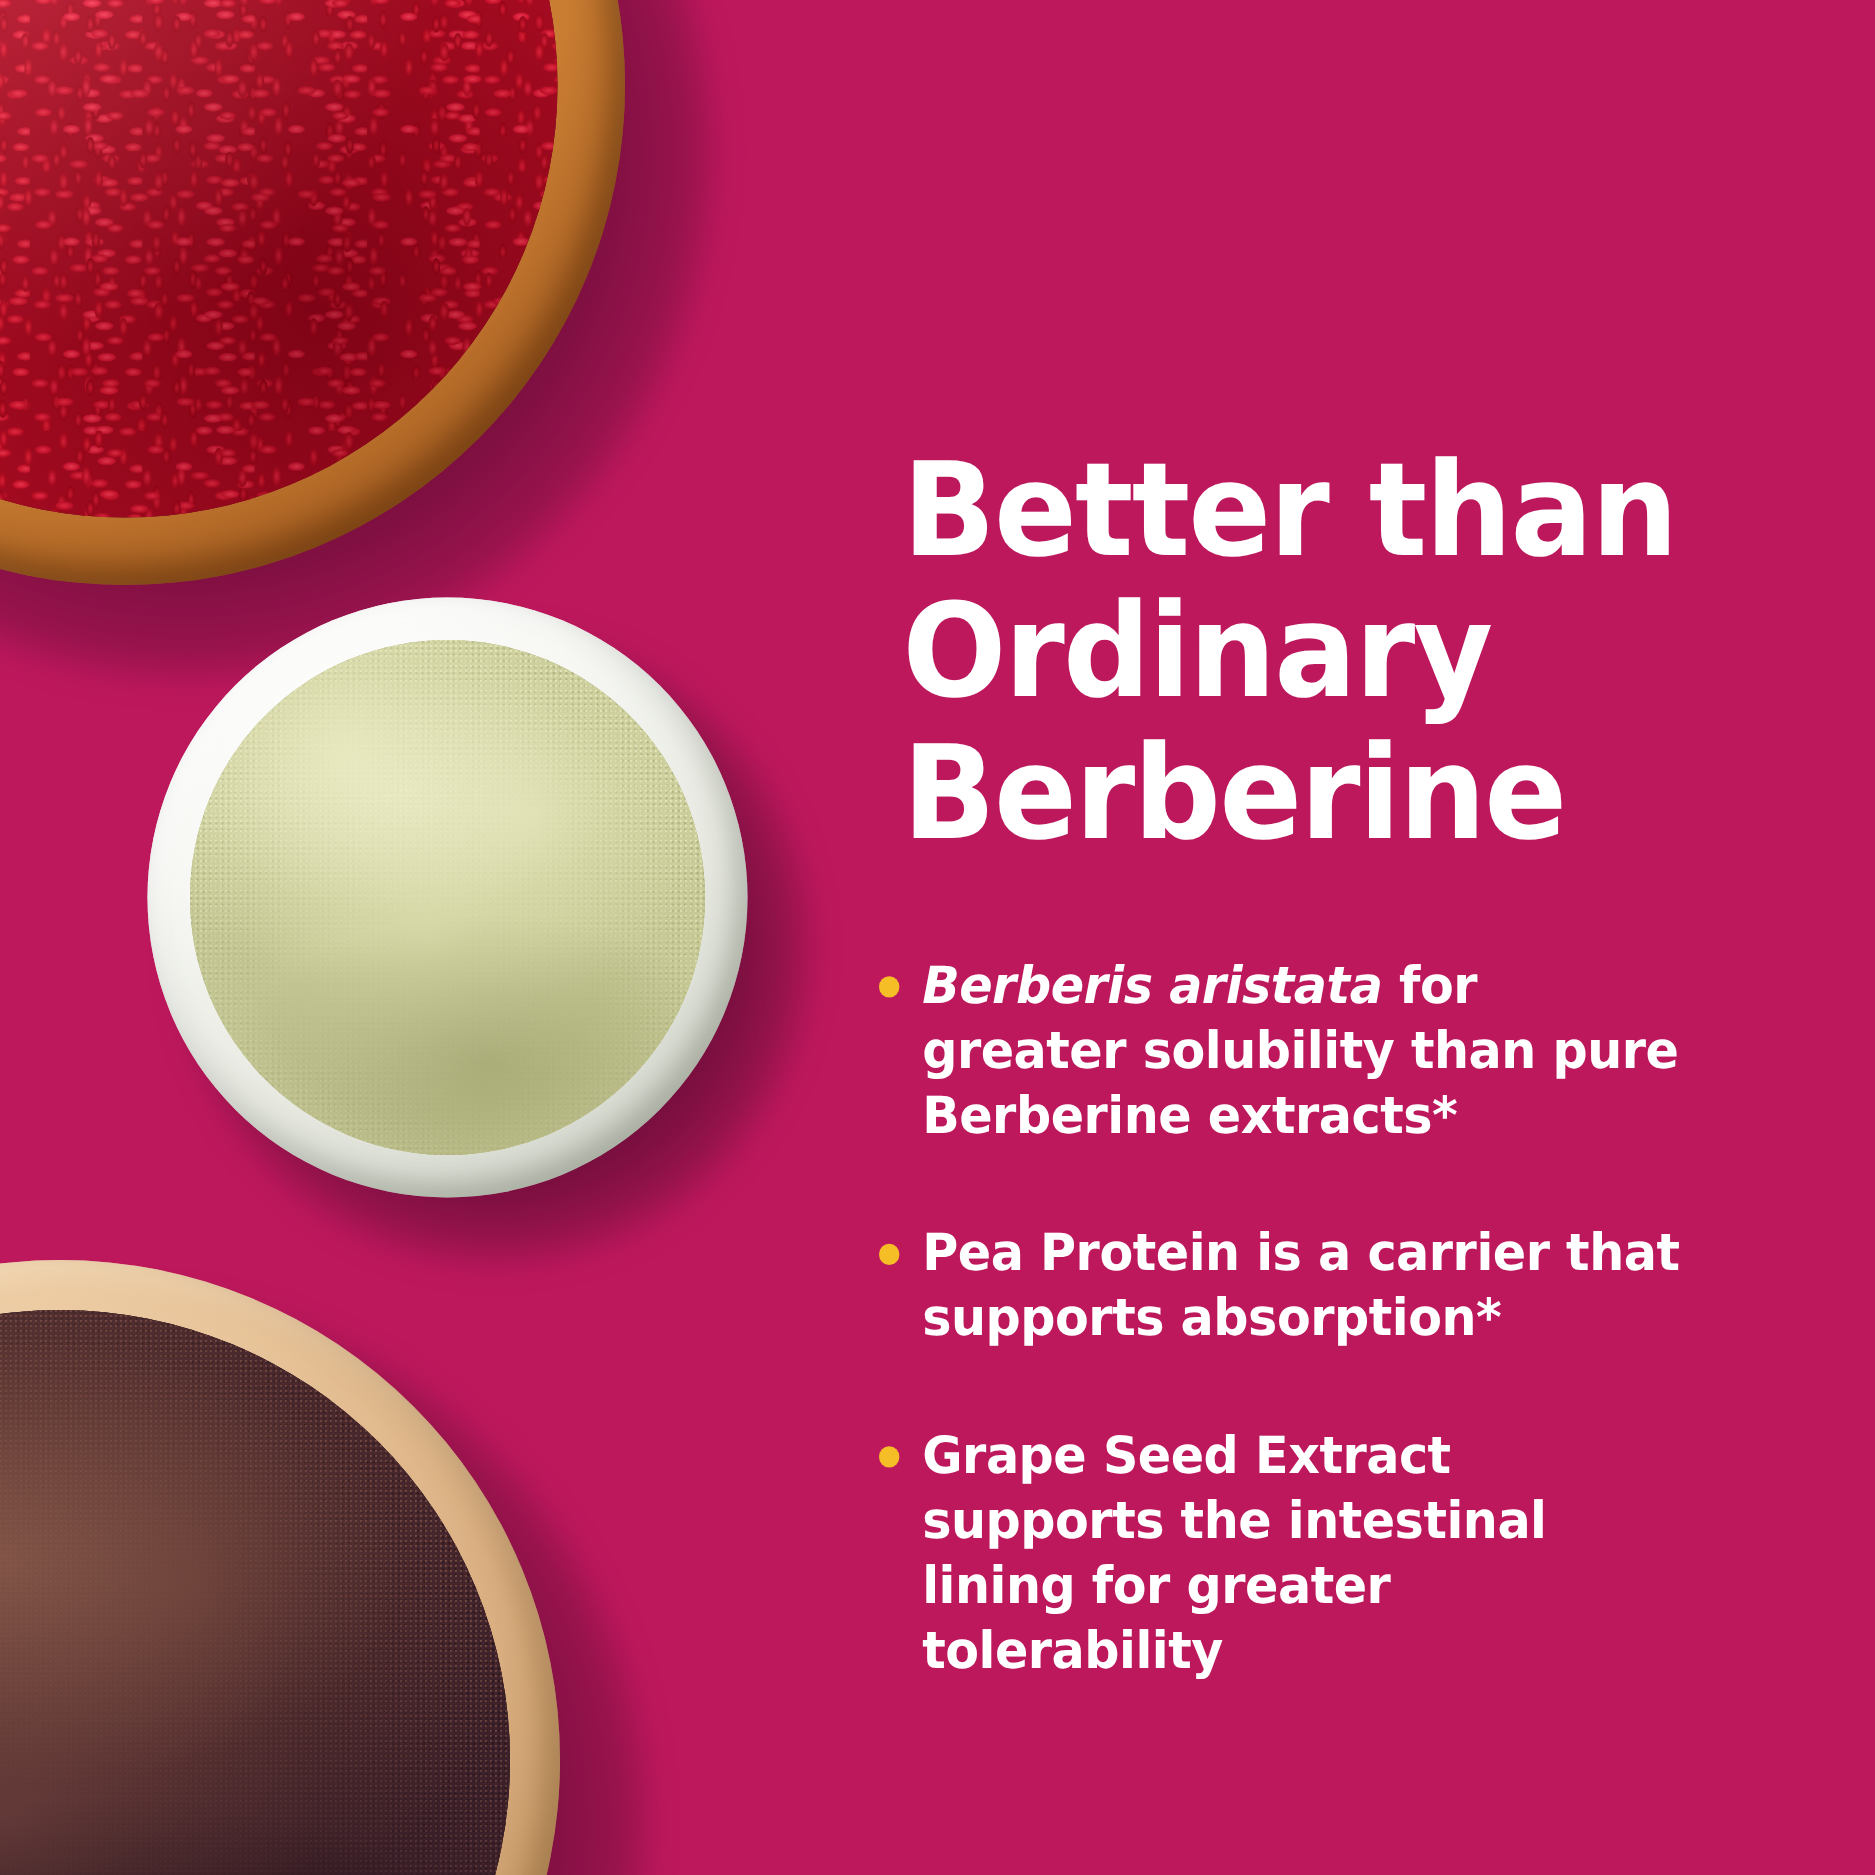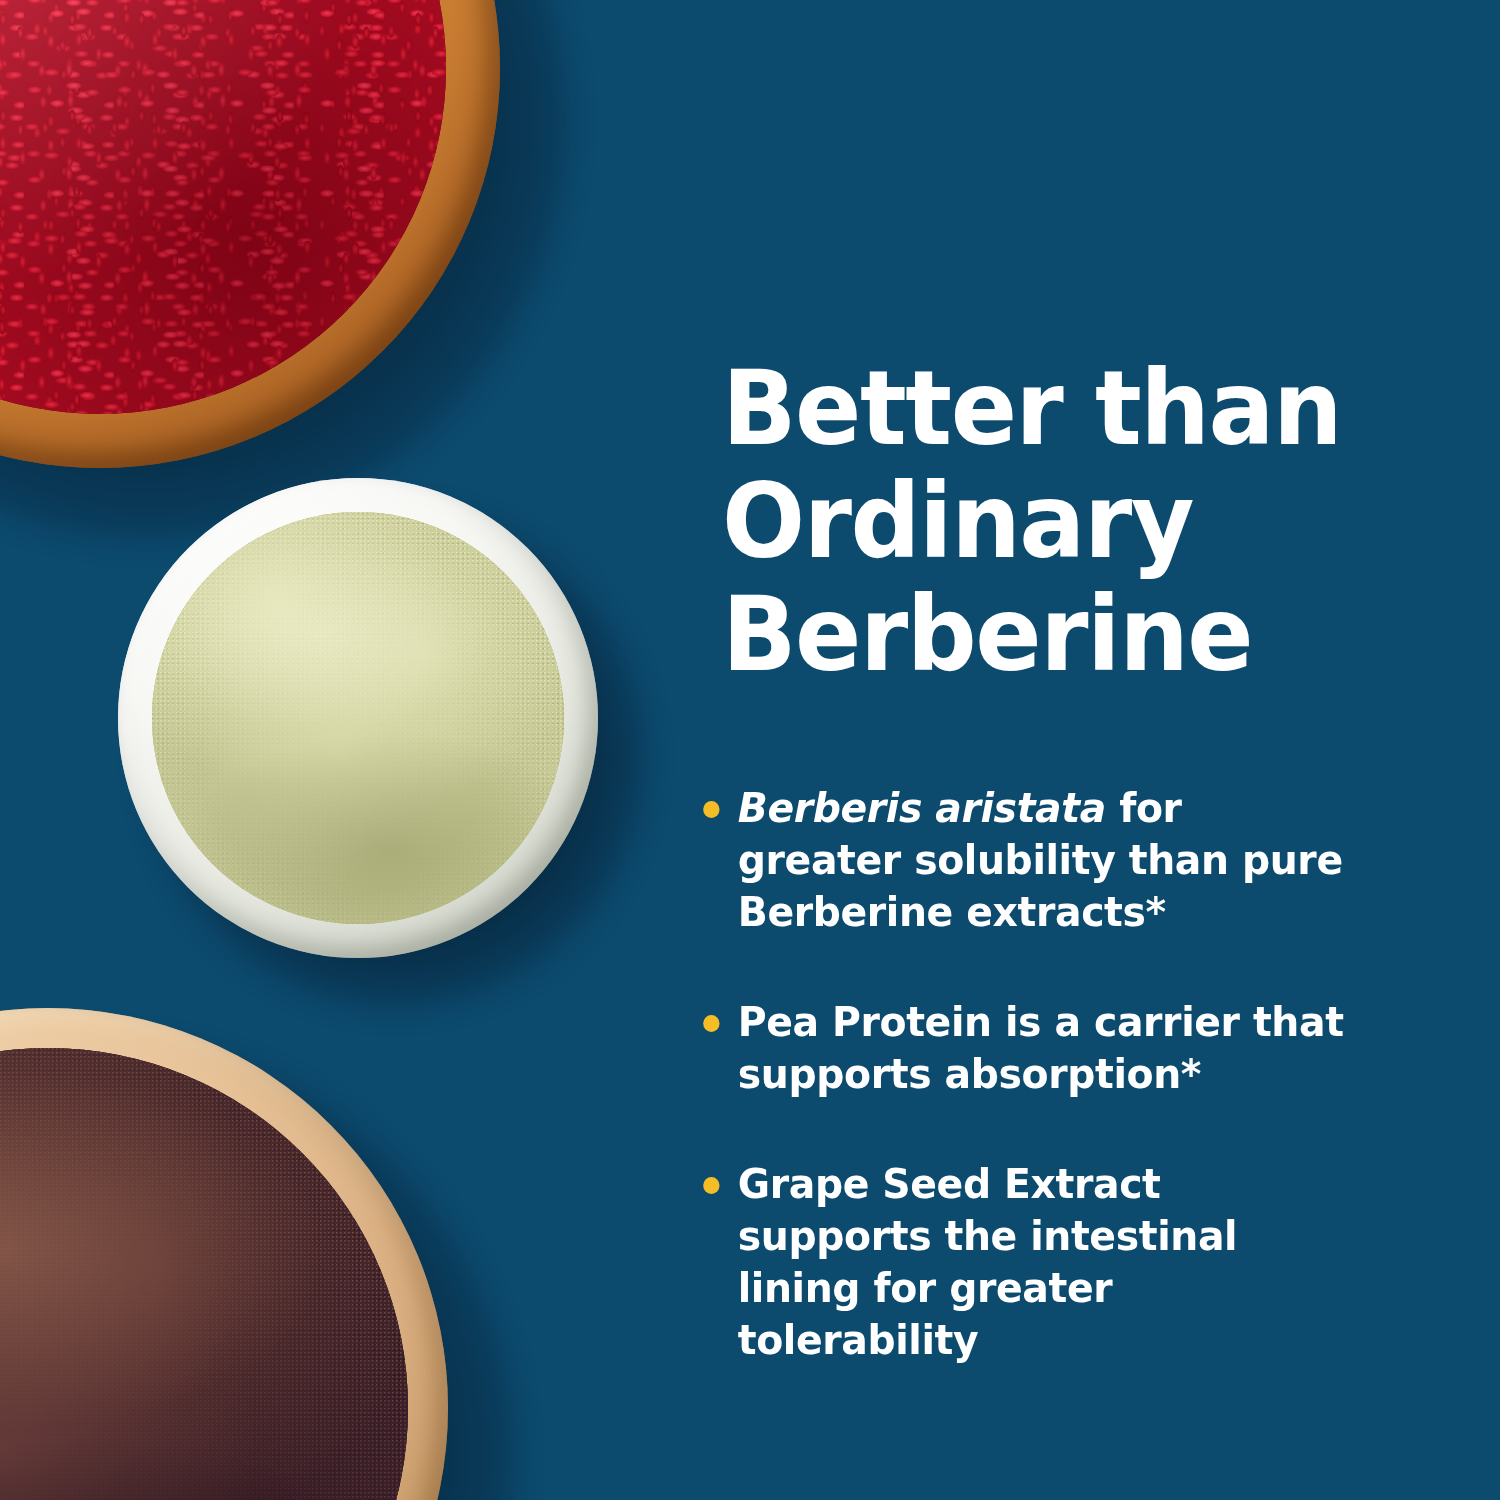--- a/index.html
+++ b/index.html
@@ -242,21 +242,21 @@
     font-size:104px;
     line-height:113px;
     letter-spacing:-1.5px;
     transform:scaleX(.94);
     transform-origin:left top;
     white-space:pre-line;
   }
 
   #bullets {
     position:absolute;
-    left:-38px; top:782px;
+    left:-38px; top:762px;
     width:700px;
     list-style:none;
   }
   .bullet {
     position:relative;
     padding-left:56px;
     margin-bottom:58px;
     color:#FFFFFF;
     font-family:"DejaVu Sans", sans-serif;
     font-weight:700;
@@ -273,21 +273,21 @@
     left:20px; top:19px;
     width:17px; height:17px;
     border-radius:50%;
     background:#F5BE27;
   }
   .sci { font-style:italic; }
 </style>
 </head>
 <body>
 
-<div id="stage" style="background: #0c4a6e;">
+<div id="stage" style="background: #be185d;">
 
   <div>
 
     <div class="bowl-shadow" style="left:-268px; top:-296px; width:836px; height:836px;"></div>
     <div class="bowl" id="bowl-berberis">
       <div class="rim"></div>
       <div class="inner">
         <div class="berries"></div>
       </div>
     </div>

